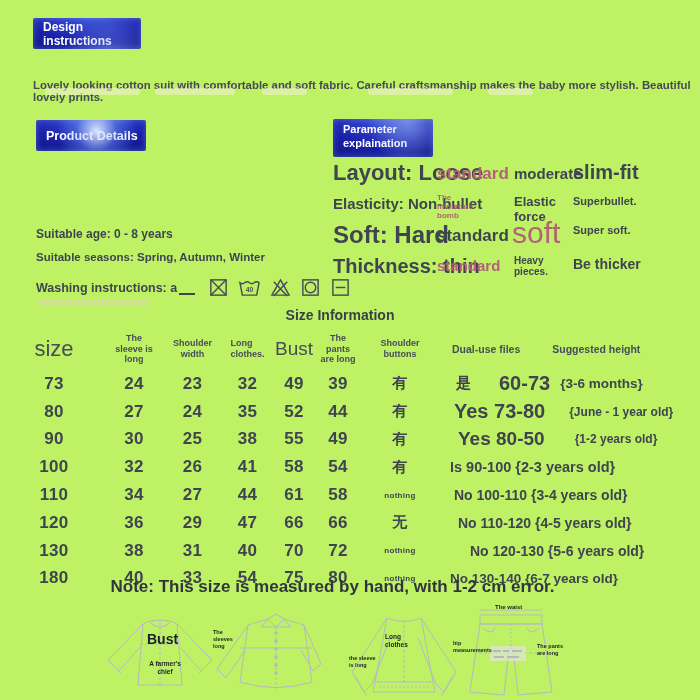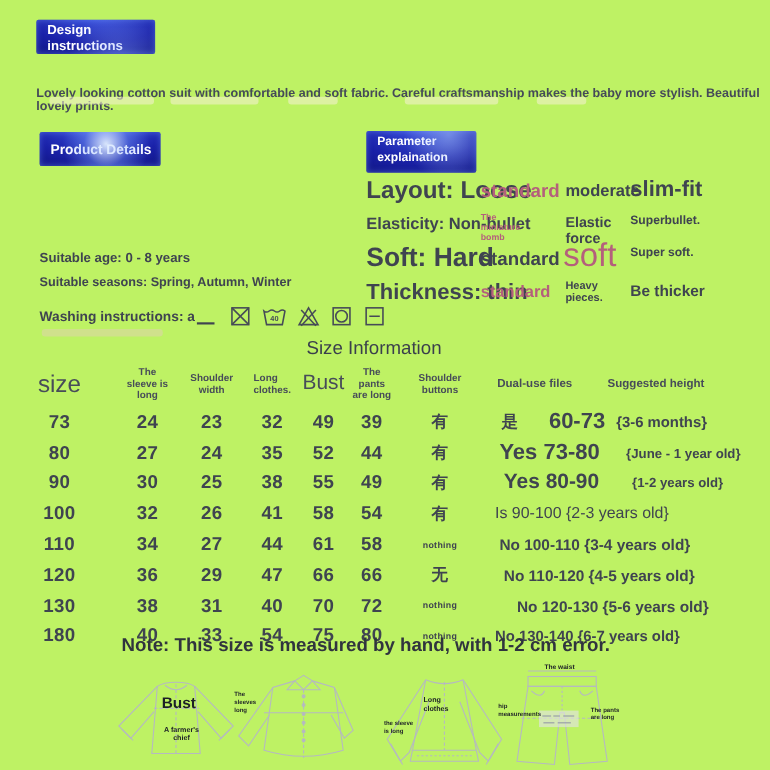--- a/index.html
+++ b/index.html
@@ -35,21 +35,21 @@
   .washing .uline{display:inline-block;width:16px;border-bottom:2.5px solid #3f4450;height:12px;margin:0 4px 0 2px;}
   .wicon{margin-left:9px;}
   .wicon svg{display:block;}
 
   
   .pcell{position:absolute;font-weight:600;}
   .pink{color:#b4607c;}
   .dark{color:#3f4450;}
 
   
-  .size-title{position:absolute;left:0;top:307px;width:680px;text-align:center;font-size:17px;font-weight:400;color:#3a3f4c;}
+  .size-title{position:absolute;left:0;top:307px;width:680px;text-align:center;font-size:14px;font-weight:700;color:#3a3f4c;}
   .stable{position:absolute;left:0;top:328px;width:700px;}
   .trow{display:grid;grid-template-columns:108px 52px 65px 45px 48px 40px 84px 1fr;align-items:center;height:27.8px;}
   .thead{height:42px;}
   .th{font-size:9px;font-weight:600;text-align:center;line-height:1.2;color:#474c59;}
   .th span{display:inline-block;}
   .th.big{font-size:22px;font-weight:500;}
   .th.bust{font-size:19px;font-weight:500;}
   .th-sleeve span{width:42px;}
   .th-shoulder span{width:44px;}
   .th-clothes span{width:34px;text-align:left;}
@@ -62,21 +62,21 @@
   .cell.cjk{font-size:15px;font-weight:700;}
   .cell.tiny{font-size:8px;font-weight:700;}
   .dualcell{display:flex;align-items:center;white-space:nowrap;color:#3f4450;}
   .r0 .dual-prefix{font-size:15px;font-weight:700;margin-left:14px;}
   .r0 .dual-main{font-size:20px;font-weight:700;margin-left:28px;}
   .r0 .dual-note{font-size:13.5px;font-weight:600;margin-left:10px;}
   .r1 .dual-main{font-size:20px;font-weight:600;margin-left:12px;}
   .r1 .dual-note{font-size:12px;font-weight:700;margin-left:24px;}
   .r2 .dual-main{font-size:19px;font-weight:600;margin-left:16px;}
   .r2 .dual-note{font-size:12px;font-weight:700;margin-left:30px;}
-  .r3 .dual-main{font-size:14.5px;font-weight:400;margin-left:8px;}
+  .r3 .dual-main{font-size:14.5px;font-weight:700;margin-left:8px;}
   .r4 .dual-main{font-size:14px;font-weight:700;margin-left:12px;}
   .r5 .dual-main{font-size:14px;font-weight:700;margin-left:16px;}
   .r6 .dual-main{font-size:14px;font-weight:700;margin-left:28px;}
   .r7 .dual-main{font-size:13.5px;font-weight:700;margin-left:8px;}
 
   .note{position:absolute;left:0;top:577px;width:665px;text-align:center;font-size:17px;font-weight:600;color:#30343e;}
 
   
   .diag{position:absolute;}
   .diag svg{display:block;}
@@ -228,21 +228,21 @@
 
     <div class="trow r2">
       <div class="cell">90</div>
       <div class="cell">30</div>
       <div class="cell">25</div>
       <div class="cell">38</div>
       <div class="cell">55</div>
       <div class="cell">49</div>
       <div class="cell cjk">有</div>
       <div class="dualcell">
-        <span class="dual-main">Yes 80-90</span>
+        <span class="dual-main">Yes 80-50</span>
         <span class="dual-note">{1-2 years old}</span>
       </div>
     </div>
 
     <div class="trow r3">
       <div class="cell">100</div>
       <div class="cell">32</div>
       <div class="cell">26</div>
       <div class="cell">41</div>
       <div class="cell">58</div>

